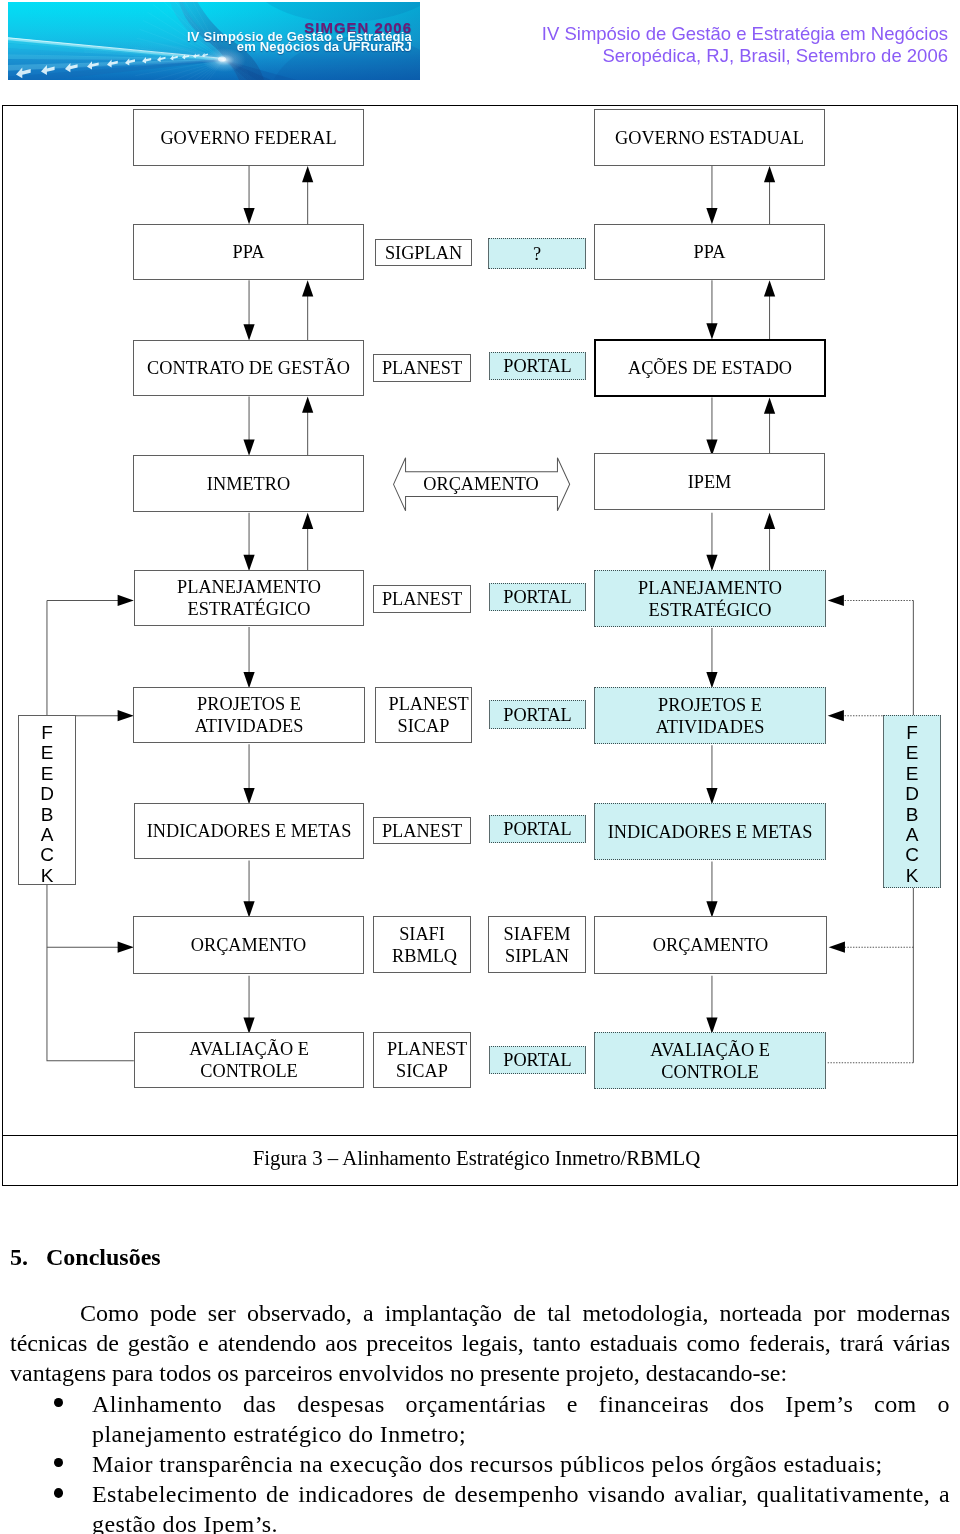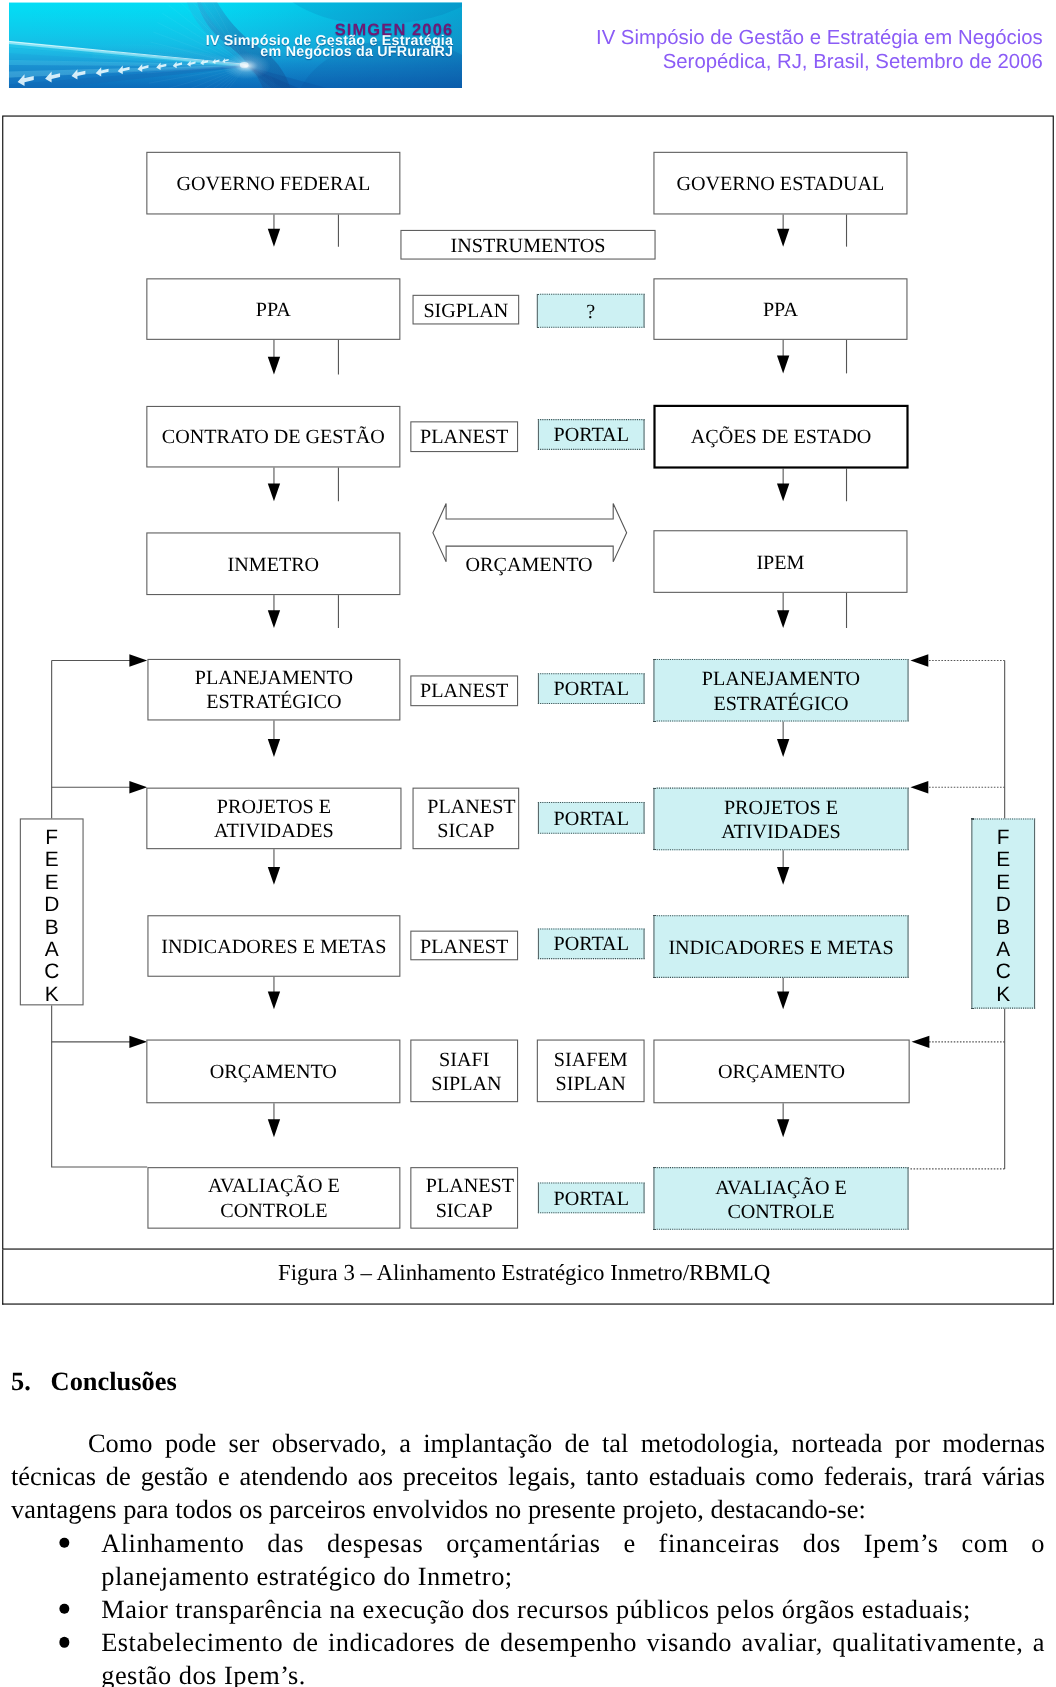--- a/index.html
+++ b/index.html
@@ -28,21 +28,21 @@
   #figcell{position:absolute;left:0;top:0;width:956px;height:1031px;border:1px solid #000;
            box-sizing:border-box;}
   #capcell{position:absolute;left:0;top:1031px;width:956px;height:50px;border:1px solid #000;
            border-top:none;box-sizing:border-box;}
   #caption{position:absolute;left:-3px;top:10px;width:953px;text-align:center;
            font-size:20.8px;}
 
   
   .bx{position:absolute;box-sizing:border-box;border:1px solid #5f5f5f;background:#fff;
       display:flex;align-items:center;justify-content:center;text-align:center;
-      font-size:18.3px;line-height:22px;letter-spacing:0;z-index:3;margin-top:29px;}
+      font-size:18.3px;line-height:22px;letter-spacing:0;z-index:3;}
   .bx.cy{background:#cdf1f3;border:1px solid #5a6a6c;border-top:1px dotted #3d4d4f;border-bottom:1px dotted #3d4d4f;}
   .bx.thick{border:2px solid #000;}
   .bx.fb{font-family:"Liberation Sans",sans-serif;font-size:19px;line-height:20.4px;
          letter-spacing:0;align-items:flex-start;}
   .vt{display:block;width:1.1em;line-height:20.4px;word-break:break-all;text-align:center;margin-top:7px;}
   .w2{display:block;}
   .bx.nb{border:none;background:transparent;}
   svg.ov{position:absolute;left:0;top:0;width:955px;height:1031px;z-index:1;overflow:visible;}
 
   
@@ -240,23 +240,20 @@
       <line x1="908.5" y1="839.5" x2="838.2" y2="839.5" stroke="#555" stroke-width="1" stroke-dasharray="1.4 1.4"></line>
       <polygon points="840.2,833.9 840.2,845.1 824,839.5" fill="#000"></polygon>
 
     </svg>
     <div class="bx" style="left:130px;top:3px;width:231px;height:57px">
           <span>GOVERNO FEDERAL</span>
         </div>
     <div class="bx" style="left:591px;top:3px;width:231px;height:57px">
           <span>GOVERNO ESTADUAL</span>
         </div>
-    <div class="bx" style="left:361px;top:74px;width:232px;height:27px">
-          <span>INSTRUMENTOS</span>
-        </div>
     <div class="bx" style="left:130px;top:118px;width:231px;height:56px">
           <span>PPA</span>
         </div>
     <div class="bx" style="left:372px;top:133px;width:97px;height:27px">
           <span>SIGPLAN</span>
         </div>
     <div class="bx cy" style="left:485px;top:132px;width:98px;height:31px">
           <span>?</span>
         </div>
     <div class="bx" style="left:591px;top:118px;width:231px;height:56px">
@@ -313,21 +310,21 @@
     <div class="bx cy" style="left:486px;top:709px;width:97px;height:28px">
           <span>PORTAL</span>
         </div>
     <div class="bx cy" style="left:591px;top:697px;width:232px;height:57px">
           <span>INDICADORES E METAS</span>
         </div>
     <div class="bx" style="left:130px;top:810px;width:231px;height:58px">
           <span>ORÇAMENTO</span>
         </div>
     <div class="bx" style="left:370px;top:810px;width:98px;height:57px">
-          <span class="w2" style="max-width:60px">SIAFI SIPLAN</span>
+          <span class="w2" style="max-width:60px">SIAFI RBMLQ</span>
         </div>
     <div class="bx" style="left:485px;top:810px;width:98px;height:57px">
           <span class="w2" style="max-width:70px">SIAFEM SIPLAN</span>
         </div>
     <div class="bx" style="left:591px;top:810px;width:233px;height:58px">
           <span>ORÇAMENTO</span>
         </div>
     <div class="bx" style="left:131px;top:926px;width:230px;height:56px">
           <span class="w2" style="max-width:130px">AVALIAÇÃO E CONTROLE</span>
         </div>

